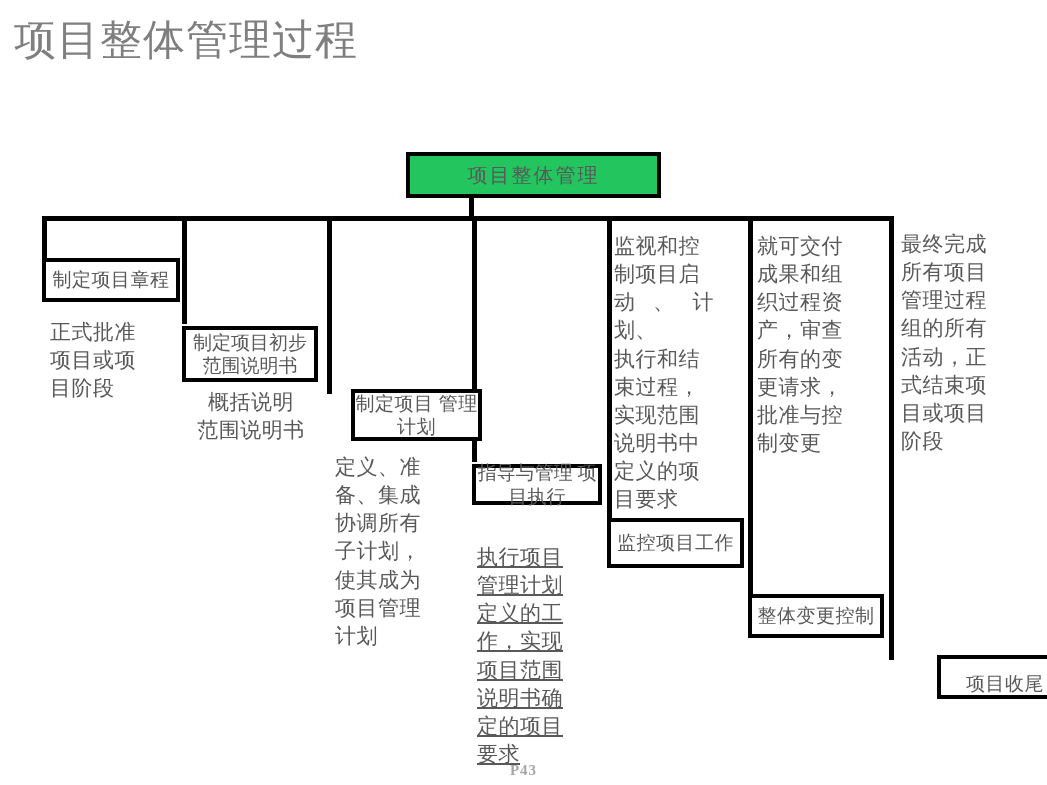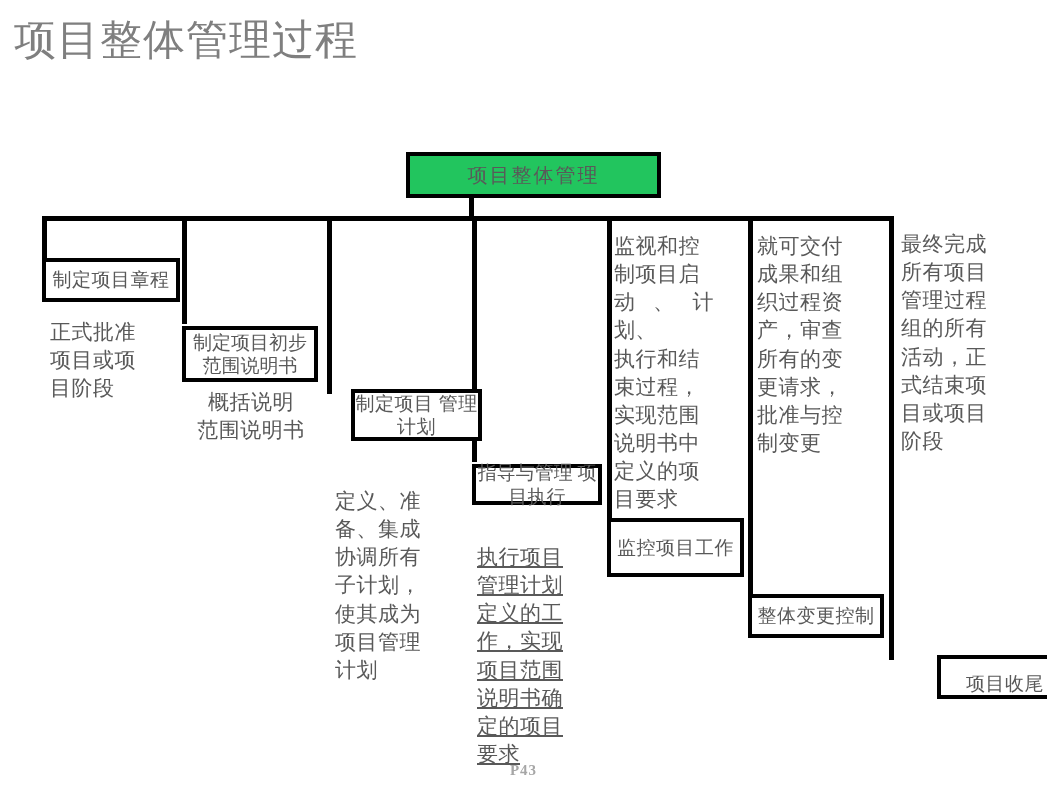--- a/index.html
+++ b/index.html
@@ -136,21 +136,21 @@
     <span>制定项目初步
 范围说明书</span>
   </div>
   <div class="desc center-last" style="left:190px; top:388px; width:122px;">概括说明
 范围说明书</div>
 
   <div class="proc-box" style="left:327px; top:389px; width:131px; height:52px;margin-left:24px;">
     <span>制定项目
 管理计划</span>
   </div>
-  <div class="desc" style="left:335px; top:453px; width:100px;margin-top:34px;">定义、准
+  <div class="desc" style="left:335px; top:453px; width:100px;">定义、准
 备、集成
 协调所有
 子计划，
 使其成为
 项目管理
 计划</div>
 
   <div class="proc-box tight" style="left:472px; top:456px; width:130px; height:41px;">
     <span>指导与管理
 项目执行</span>
@@ -166,21 +166,21 @@
 
   <div class="desc" style="left:614px; top:232px; width:100px;">监视和控
 制项目启
 动、计划、
 执行和结
 束过程，
 实现范围
 说明书中
 定义的项
 目要求</div>
-  <div class="proc-box" style="left:607px; top:518px; width:137px; height:59px;">
+  <div class="proc-box" style="left:607px; top:518px; width:137px; height:50px;">
     <span>监控项目工作</span>
   </div>
 
   <div class="desc" style="left:757px; top:232px; width:100px;">就可交付
 成果和组
 织过程资
 产，审查
 所有的变
 更请求，
 批准与控

